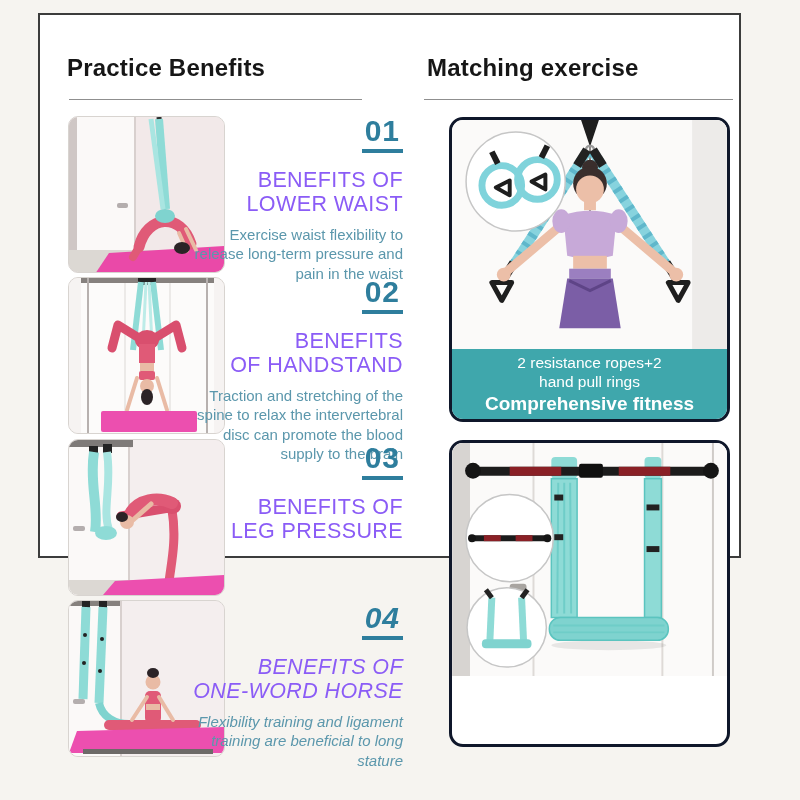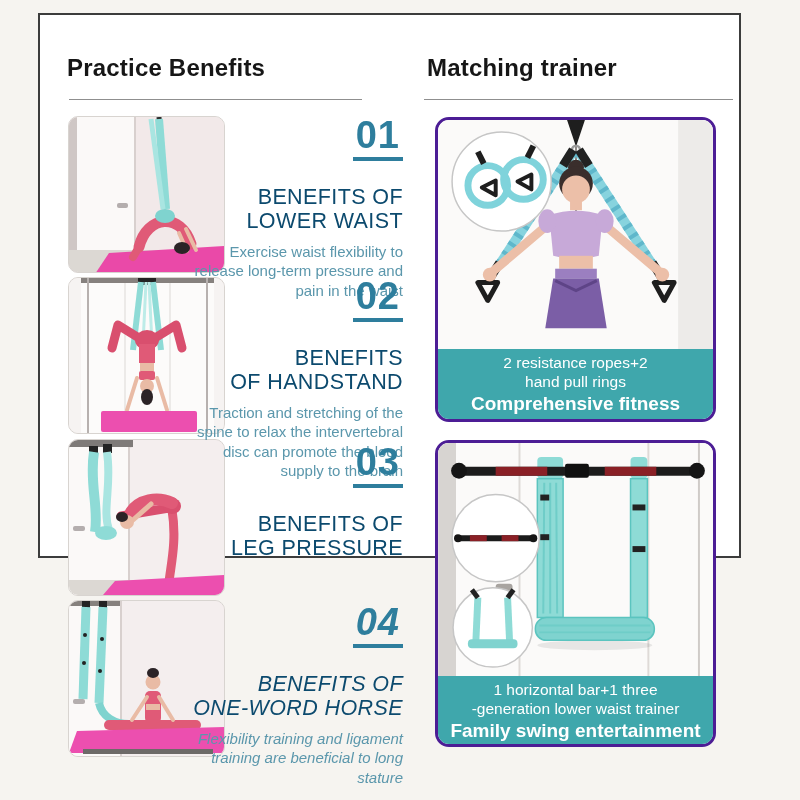--- a/index.html
+++ b/index.html
@@ -26,54 +26,54 @@
     border-radius:10px; overflow:hidden; border:1px solid #d8d4d0;
     background:#f3ecec;
   }
   .thumb svg { display:block; }
 
   
   .benefit {
     position:absolute; right:336px; width:220px; text-align:right;
   }
   .benefit .num {
-    display:inline-block; font-size:38px; font-weight:bold; color:#2e7e9d;
+    display:inline-block; font-size:30px; font-weight:bold; color:#2e7e9d;
     line-height:1; padding:0 3px 3px 3px; border-bottom:4px solid #2e7e9d;
     letter-spacing:1px;
   }
   .benefit .title {
-    margin-top:24px; font-size:21.5px; font-weight:400; color:#0c4a6e;
+    margin-top:15px; font-size:21.5px; font-weight:400; color:#8b5cf6;
     line-height:1.12; letter-spacing:0.4px; white-space:pre-line;
   }
   .benefit .desc {
     margin-top:9px; margin-left:auto; max-width:212px;
     font-size:15px; color:#5b97ac; line-height:1.28;
   }
 
   
   .match-card {
-    position:absolute; left:395px; width:281px;
-    border:3px solid #4c1d95; border-radius:14px; overflow:hidden;
+    position:absolute; left:409px; width:281px;
+    border:3px solid #0f172a; border-radius:14px; overflow:hidden;
     background:#ffffff;
   }
   .match-card svg { display:block; }
   .caption {
     background:#3fa7ac; color:#ffffff; text-align:center;
     padding:5px 4px 7px 4px;
   }
   .caption .cap-lines { font-size:15.5px; line-height:1.22; white-space:pre-line; }
   .caption .cap-bold { font-size:19px; font-weight:bold; line-height:1.2; margin-top:1px; }
 </style>
 </head>
 <body>
 
 <div id="card">
 
   <div class="col-header" style="left:27px; top:39px;">Practice Benefits</div>
-  <div class="col-header" style="left:387px; top:39px;">Matching trainer</div>
+  <div class="col-header" style="left:387px; top:39px;">Matching exercise</div>
   <div class="header-rule" style="left:29px; top:84px; width:293px;"></div>
   <div class="header-rule" style="left:384px; top:84px; width:309px;"></div>
 
   <div class="thumb" style="top:101px;">
     <svg width="157" height="157" viewBox="0 0 157 157">
       <rect width="157" height="157" fill="#f2e9e9"></rect>
       <rect x="0" y="0" width="8" height="157" fill="#cfc7c5"></rect>
       <rect x="8" y="0" width="58" height="157" fill="#fbf9f8"></rect>
       <line x1="66" y1="0" x2="66" y2="157" stroke="#d8d0ce" stroke-width="2"></line>
       <rect x="48" y="86" width="11" height="5" rx="2" fill="#b4aeae"></rect>
@@ -303,20 +303,15 @@
       </g>
       <g>
         <circle cx="55" cy="186" r="40" fill="#ffffff" stroke="#c6c6c6" stroke-width="1.5"></circle>
         <line x1="40" y1="156" x2="38" y2="200" stroke="#8edbd6" stroke-width="7"></line>
         <line x1="70" y1="156" x2="72" y2="200" stroke="#8edbd6" stroke-width="7"></line>
         <line x1="40" y1="156" x2="34" y2="148" stroke="#222" stroke-width="5"></line>
         <line x1="70" y1="156" x2="76" y2="148" stroke="#222" stroke-width="5"></line>
         <rect x="30" y="198" width="50" height="9" rx="4" fill="#7fd3cf"></rect>
       </g>
     </svg>
-    <div class="caption">
-      <div class="cap-lines">1 horizontal bar+1 three
--generation lower waist trainer</div>
-      <div class="cap-bold">Family swing entertainment</div>
-    </div>
   </div>
 
 </div>
 
 </body></html>

